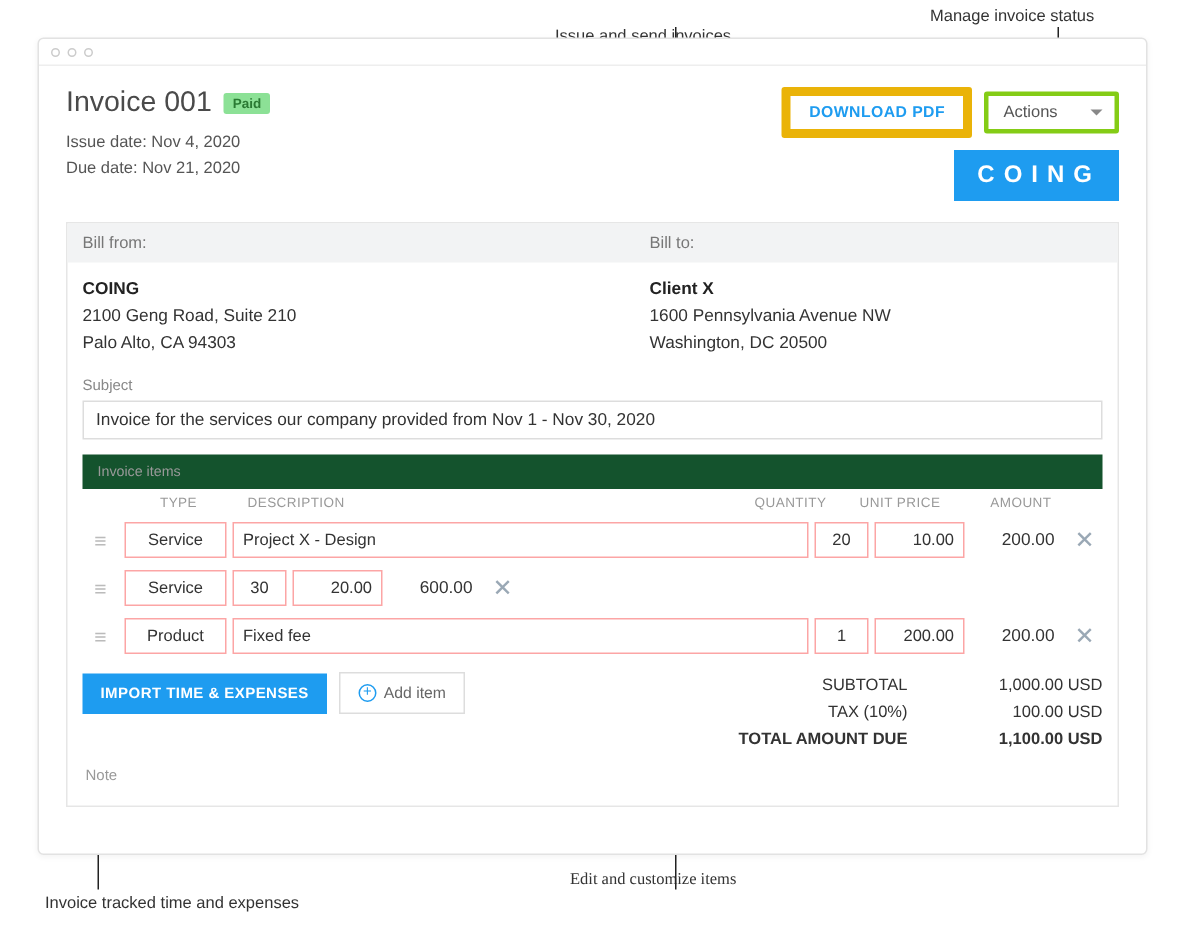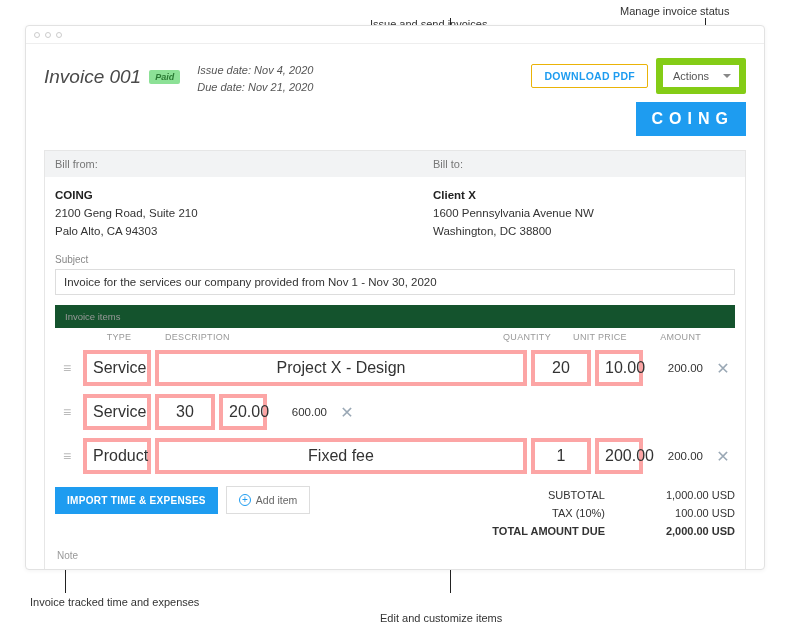--- a/index.html
+++ b/index.html
@@ -54,48 +54,48 @@
   .content {
     flex:1;
     padding: 14px 18px 10px 18px;
     overflow: hidden;
   }
   .top-row {
     display: flex;
     justify-content: space-between;
     align-items: flex-start;
   }
-  .title-block { display:flex; gap:17px;font-style:italic;}
+  .title-block { display:flex; flex-direction:column; gap:3px;}
   .title-line { display:flex; align-items:center; gap:8px;}
   .inv-title { font-size: 19px; font-weight: 400; color:#4a4a4a;}
   .badge {
     background: #8ce196;
     color: #2a7a33;
     font-size: 9px;
     padding: 2px 6px;
     border-radius: 2px;
     font-weight:600;
     text-align:center;
   }
   .dates { font-size:11px; color:#555; margin-top:4px; line-height:1.5;}
   .top-right { display:flex; flex-direction:column; align-items:flex-end; gap:8px;}
   .btn-row { display:flex; gap:8px; align-items:center;}
   .btn-outline {
-    border:1px solid #eab308;
+    border:6px solid #eab308;
     color:#1e9cf0;
     background:#fff;
     font-size:10.5px;
     padding:5px 12px;
     border-radius:2px;
     font-weight:600;
     cursor:pointer;
     letter-spacing:0.3px;
   }
   .select {
-    border:7px solid #84cc16;
+    border:3px solid #84cc16;
     background:#fff;
     font-size:11px;
     padding:5px 26px 5px 10px;
     border-radius:2px;
     position:relative;
     cursor:pointer;
     color:#555;
     min-width:90px;
   }
   .select::after {
@@ -165,30 +165,30 @@
   .item-row {
     display:flex;
     align-items:center;
     padding:4px 0;
     gap:4px;
   }
   .drag {
     width:24px; display:flex; justify-content:center; align-items:center; color:#bbb; font-size:14px; cursor:grab;
   }
   .cell-input {
-    border:4px solid #fca5a5;
+    border:1px solid #fca5a5;
     padding:5px 6px;
-    font-size:16px;
+    font-size:11px;
     color:#333;
     background:#fff;
   }
   .type-cell { width:68px; text-align:center;}
-  .desc-cell { flex:1;text-align:center;}
-  .qty-cell { width:60px; text-align:center;}
-  .price-cell { width:48px; text-align:right;}
+  .desc-cell { flex:1;}
+  .qty-cell { width:36px; text-align:center;}
+  .price-cell { width:60px; text-align:right;}
   .amt-cell { width:60px; text-align:right; font-size:11.5px; color:#333; padding-right:4px;}
   .del-btn {
     width:24px; display:flex; justify-content:center; align-items:center;
     color:#9aa8b5; cursor:pointer; font-size:16px;
   }
   .below-items {
     display:flex;
     margin:8px 10px 0 10px;
     justify-content:space-between;
     align-items:flex-start;
@@ -230,21 +230,21 @@
 <div class="ann-dot" style="top:167px; left:448px;"></div>
 
 <div class="annotation" style="top:5px; left:620px;">Manage invoice status</div>
 <div class="ann-line" style="top:18px; left:705px; width:1px; height:36px;"></div>
 <div class="ann-dot" style="top:53px; left:703px;"></div>
 
 <div class="annotation" style="top:596px; left:30px;">Invoice tracked time and expenses</div>
 <div class="ann-line" style="top:475px; left:65px; width:1px; height:118px;"></div>
 <div class="ann-dot" style="top:471px; left:63px;"></div>
 
-<div class="annotation" style="top:612px; left:380px;">Edit and customize items</div>
+<div class="annotation" style="top:580px; left:380px;font-family:Liberation Serif, serif;">Edit and customize items</div>
 <div class="ann-line" style="top:432px; left:450px; width:1px; height:161px;"></div>
 <div class="ann-dot" style="top:428px; left:448px;"></div>
 
 <div class="window">
   <div class="titlebar">
     <div class="tb-dot"></div>
     <div class="tb-dot"></div>
     <div class="tb-dot"></div>
   </div>
   <div class="content">
@@ -276,21 +276,21 @@
       </div>
       <div class="bill-body">
         <div class="bf">
           <div class="name">COING</div>
           <div>2100 Geng Road, Suite 210</div>
           <div>Palo Alto, CA 94303</div>
         </div>
         <div class="bt">
           <div class="name">Client X</div>
           <div>1600 Pennsylvania Avenue NW</div>
-          <div>Washington, DC 38800</div>
+          <div>Washington, DC 20500</div>
         </div>
       </div>
       <div class="subject-label">Subject</div>
       <div class="subject-input">Invoice for the services our company provided from Nov 1 - Nov 30, 2020</div>
 
       <div class="items-box">
         <div class="items-header">Invoice items</div>
         <div class="col-headers">
           <div class="ch-drag"></div>
           <div class="ch-type">TYPE</div>
@@ -349,21 +349,21 @@
           <div class="totals-row">
             <span class="lbl">SUBTOTAL</span>
             <span class="val">1,000.00 USD</span>
           </div>
           <div class="totals-row">
             <span class="lbl">TAX  (10%)</span>
             <span class="val">100.00 USD</span>
           </div>
           <div class="totals-row bold">
             <span class="lbl">TOTAL AMOUNT DUE</span>
-            <span class="val">2,000.00 USD</span>
+            <span class="val">1,100.00 USD</span>
           </div>
         </div>
       </div>
 
       <div class="note-section">
         <div class="note-label">Note</div>
       </div>
 
     </div>
 

